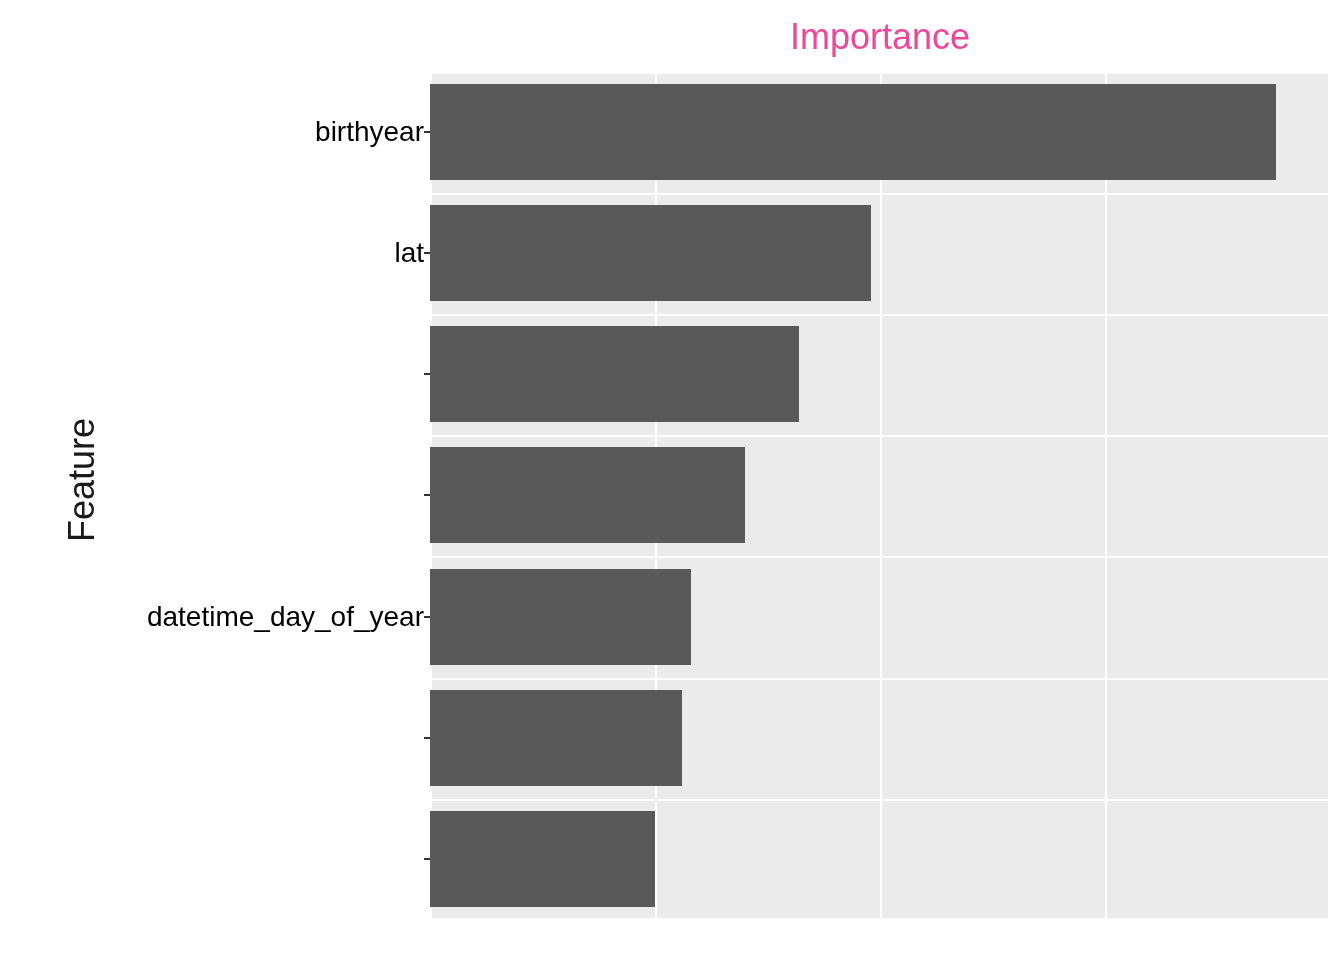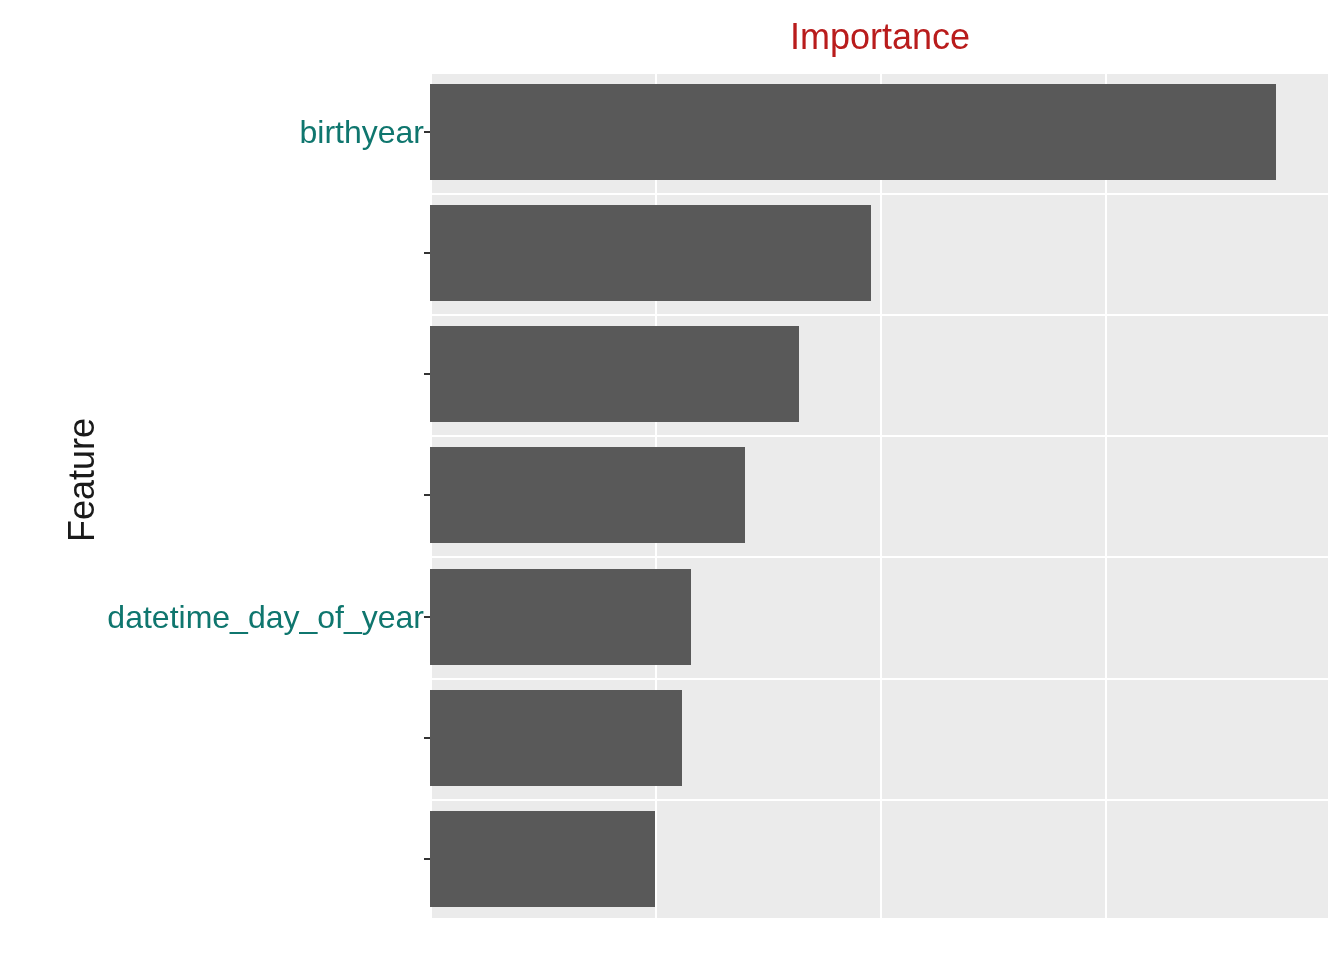--- a/index.html
+++ b/index.html
@@ -17,21 +17,21 @@
     width: 1344px;
     height: 960px;
   }
   .title {
     position: absolute;
     top: 16px;
     left: 430px;
     width: 900px;
     text-align: center;
     font-size: 36px;
-    color: #b91c1c;
+    color: #ec4899;
   }
   .ylabel {
     position: absolute;
     left: 20px;
     top: 480px;
     transform: translateY(-50%) rotate(-90deg);
     transform-origin: center;
     font-size: 36px;
     color: #1a1a1a;
   }
@@ -61,22 +61,22 @@
   .bar {
     position: absolute;
     left: 0;
     background: #595959;
     height: 96px;
   }
   .ytick {
     position: absolute;
     right: 920px;     
     transform: translateY(-50%);
-    font-size: 32px;
-    color: #0f766e;
+    font-size: 28px;
+    color: #000000;
     white-space: nowrap;
     text-align: right;
     width: 400px;
   }
   .tickmark {
     position: absolute;
     right: 914px;
     width: 6px;
     height: 2px;
     background: #333333;
@@ -86,20 +86,21 @@
 </head>
 <body>
 
 <div class="chart-wrap">
 
   <div class="title">Importance</div>
 
   <div class="ylabel">Feature</div>
 
   <div class="ytick" style="top:132px">birthyear</div>
+  <div class="ytick" style="top:253px">lat</div>
   <div class="ytick" style="top:617px">datetime_day_of_year</div>
 
   <div class="tickmark" style="top:132px"></div>
   <div class="tickmark" style="top:253px"></div>
   <div class="tickmark" style="top:374px"></div>
   <div class="tickmark" style="top:495px"></div>
   <div class="tickmark" style="top:617px"></div>
   <div class="tickmark" style="top:738px"></div>
   <div class="tickmark" style="top:859px"></div>
 

